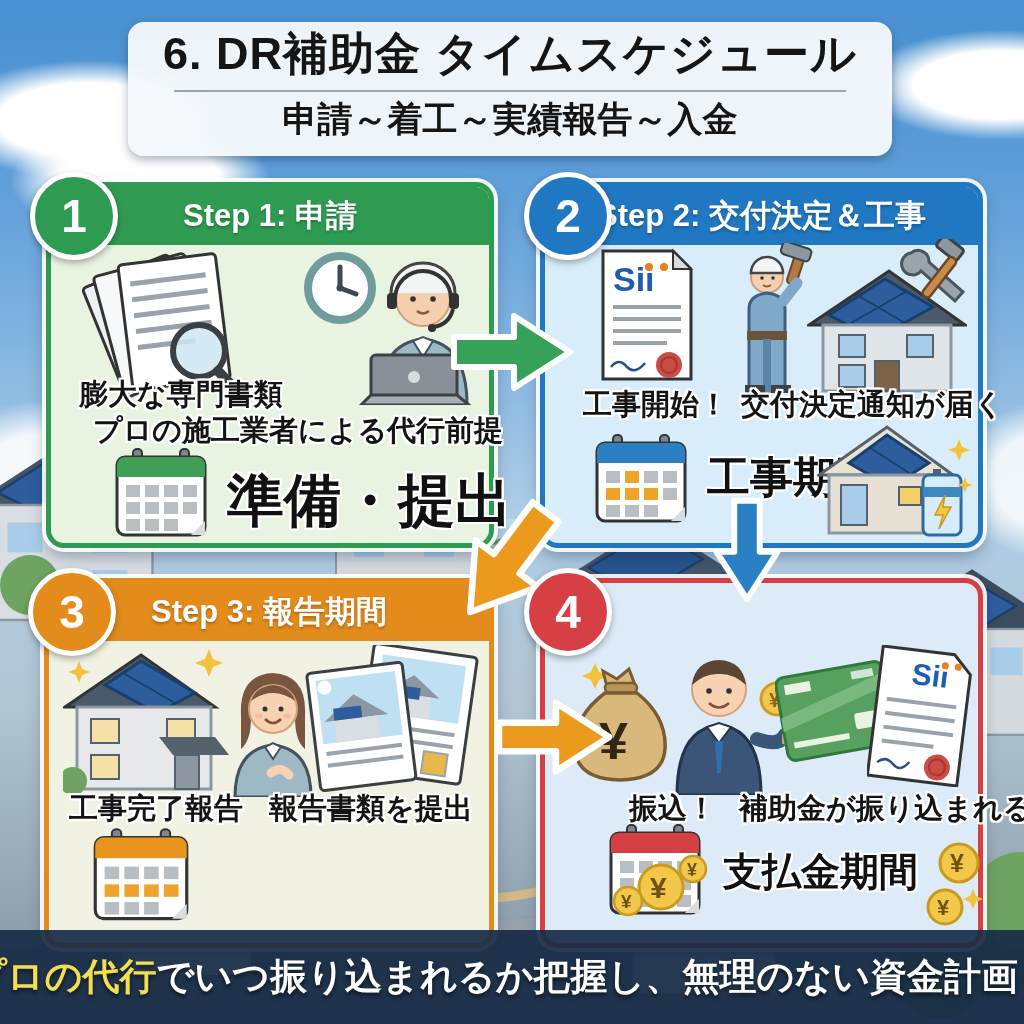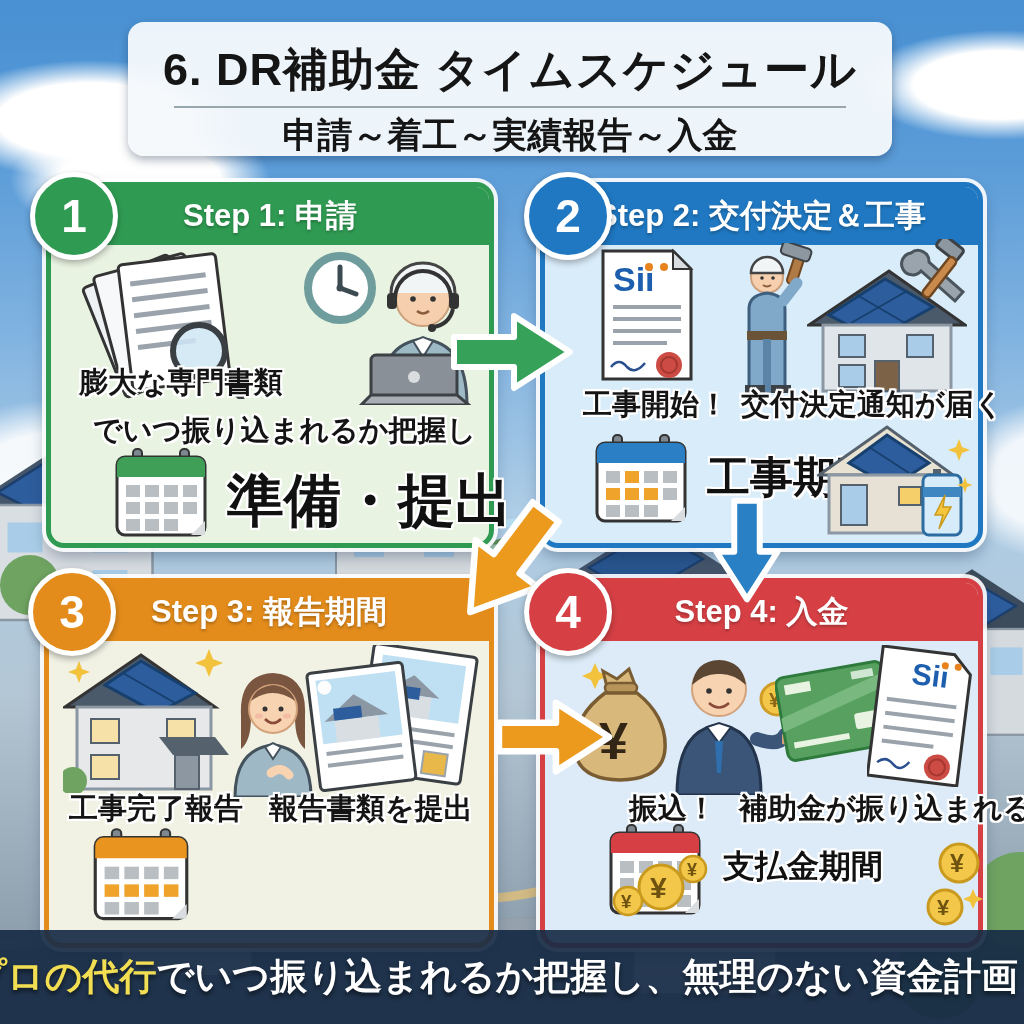--- a/index.html
+++ b/index.html
@@ -4,21 +4,21 @@
 <style>
   html,body{margin:0;padding:0;}
   body{font-family:"Liberation Sans","DejaVu Sans",sans-serif;}
   #stage{position:relative;width:1024px;height:1024px;overflow:hidden;
     background:linear-gradient(180deg,#4890d2 0%,#5b9cd8 16%,#7fb2e0 32%,#aecde6 50%,#b3c6d4 68%,#93a5b3 88%,#7e8b99 100%);}
   .abs{position:absolute;}
   .cloud{position:absolute;background:radial-gradient(closest-side,#ffffff 0%,#ffffff 62%,rgba(255,255,255,0) 100%);border-radius:50%;}
   
   .title-box{left:128px;top:22px;width:764px;height:134px;background:rgba(245,249,252,.95);
     border-radius:16px;box-shadow:0 4px 10px rgba(20,40,70,.35);text-align:center;}
-  .title-main{margin-top:18px;font-size:45px;font-weight:bold;color:#151515;letter-spacing:1px;}
+  .title-main{margin-top:2px;font-size:45px;font-weight:bold;color:#151515;letter-spacing:1px;}
   .title-rule{width:88%;height:2px;background:#9aa6ad;margin:6px auto 4px auto;}
   .title-sub{font-size:35px;font-weight:bold;color:#151515;}
   
   .panel{border-radius:18px;box-shadow:0 0 0 4px rgba(255,255,255,.9),0 8px 16px rgba(10,30,60,.35);}
   .phead{position:absolute;left:0;top:0;width:100%;height:58px;border-radius:13px 13px 0 0;
     display:flex;align-items:center;justify-content:center;color:#fff;font-size:31px;font-weight:bold;
     text-shadow:0 2px 3px rgba(0,0,0,.25);}
   .badge{position:absolute;width:78px;height:78px;border-radius:50%;border:5px solid #fff;
     display:flex;align-items:center;justify-content:center;color:#fff;font-size:46px;font-weight:bold;
     box-shadow:0 3px 6px rgba(0,0,0,.3);z-index:5;}
@@ -174,22 +174,22 @@
       <circle cx="56" cy="62" r="2.8" fill="#333"></circle>
         <circle cx="76" cy="62" r="2.8" fill="#333"></circle>
       <path d="M60 74 q6 5 12 0" fill="none" stroke="#8a5c3c" stroke-width="2.5"></path>
       <g>
         <rect x="14" y="118" width="86" height="46" rx="5" fill="#8a9097" stroke="#3c4146" stroke-width="3"></rect>
         <circle cx="57" cy="140" r="6" fill="#d9dde0"></circle>
         <polygon points="4,168 112,168 100,158 14,158" fill="#a8adb3" stroke="#3c4146" stroke-width="3"></polygon>
       </g>
     </svg>
 
-    <div class="cap" style="left:28px;top:176px;">膨大な専門書類</div>
-    <div class="cap" style="left:42px;top:224px;">でいつ振り込まれるか把握し</div>
+    <div class="cap" style="left:28px;top:188px;">膨大な専門書類</div>
+    <div class="cap" style="left:42px;top:224px;">プロの施工業者による代行前提</div>
 
     <svg class="abs" style="left:60px;top:260px;" width="100" height="92" viewBox="0 0 100 92">
       <rect x="22" y="2" width="9" height="18" rx="4" fill="#7e8890" stroke="#333" stroke-width="2"></rect>
       <rect x="69" y="2" width="9" height="18" rx="4" fill="#7e8890" stroke="#333" stroke-width="2"></rect>
       <rect x="6" y="10" width="88" height="78" rx="8" fill="#ffffff" stroke="#333" stroke-width="3"></rect>
       <path d="M6 18 a8 8 0 0 1 8-8 h72 a8 8 0 0 1 8 8 v12 H6 Z" fill="#3f9f57"></path>
       <g fill="#b9bec2">
         <rect x="15" y="38" width="14" height="12"></rect>
           <rect x="34" y="38" width="14" height="12"></rect>
           <rect x="53" y="38" width="14" height="12"></rect>
@@ -379,21 +379,20 @@
         <rect x="15" y="72" width="14" height="12" fill="#b9bec2"></rect>
           <rect x="34" y="72" width="14" height="12" fill="#b9bec2"></rect>
           <rect x="53" y="72" width="14" height="12" fill="#b9bec2"></rect>
       </g>
       <polygon points="80,88 94,88 94,74" fill="#d9dde0"></polygon>
     </svg>
   </div>
   <div class="badge" style="left:28px;top:568px;background:#e38c1c;">3</div>
 
   <div class="abs panel p4">
-    <div class="phead">Step 4: 入金</div>
 
     <svg class="abs" style="left:20px;top:76px;" width="110" height="125" viewBox="0 0 110 125">
       <polygon points="30,4 34,13 43,17 34,21 30,30 26,21 17,17 26,13" fill="#f2c23c"></polygon>
       <path d="M42 28 L38 12 L52 20 L64 10 L70 26 Z" fill="#d9b87c" stroke="#7a5c32" stroke-width="3"></path>
       <rect x="40" y="24" width="32" height="10" rx="5" fill="#b8945a" stroke="#7a5c32" stroke-width="2.5"></rect>
       <path d="M40 34 Q8 58 10 90 Q12 120 55 121 Q98 120 100 90 Q102 58 72 34 Z" fill="#d9b87c" stroke="#7a5c32" stroke-width="3.5"></path>
       <text x="34" y="100" font-size="52" font-weight="bold" fill="#332614">¥</text>
     </svg>
 
     <svg class="abs" style="left:102px;top:60px;" width="160" height="152" viewBox="0 0 160 152">
@@ -469,21 +468,21 @@
       </g>
       <g>
         <circle cx="25" cy="78" r="14" fill="#f3c84a" stroke="#c99a1e" stroke-width="2.5"></circle>
         <text x="18" y="85" font-size="19" font-weight="bold" fill="#6e5210">¥</text>
       </g>
       <g>
         <circle cx="90" cy="46" r="13" fill="#f3c84a" stroke="#c99a1e" stroke-width="2.5"></circle>
         <text x="84" y="53" font-size="18" font-weight="bold" fill="#6e5210">¥</text>
       </g>
     </svg>
-    <div class="plabel" style="left:178px;top:262px;font-size:32px;">支払金期間</div>
+    <div class="plabel" style="left:178px;top:262px;font-size:39px;">支払金期間</div>
 
     <svg class="abs" style="left:378px;top:258px;" width="60" height="92" viewBox="0 0 60 92">
       <g>
         <circle cx="36" cy="22" r="19" fill="#f3c84a" stroke="#c99a1e" stroke-width="3"></circle>
         <text x="27" y="31" font-size="25" font-weight="bold" fill="#6e5210">¥</text>
       </g>
       <g>
         <circle cx="22" cy="66" r="17" fill="#f3c84a" stroke="#c99a1e" stroke-width="3"></circle>
         <text x="14" y="74" font-size="22" font-weight="bold" fill="#6e5210">¥</text>
       </g>

